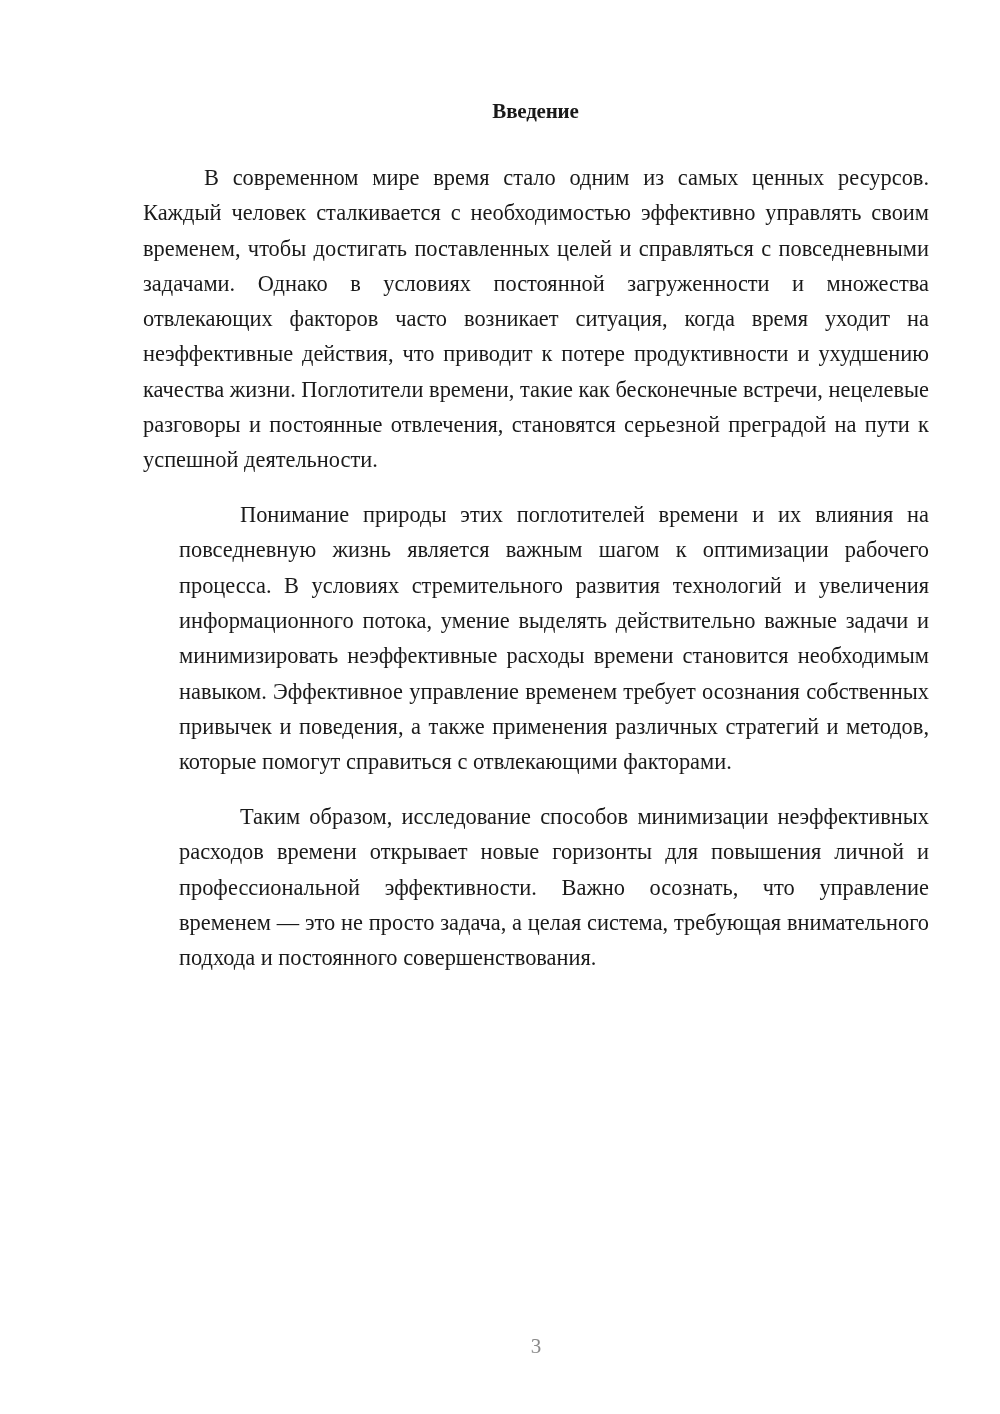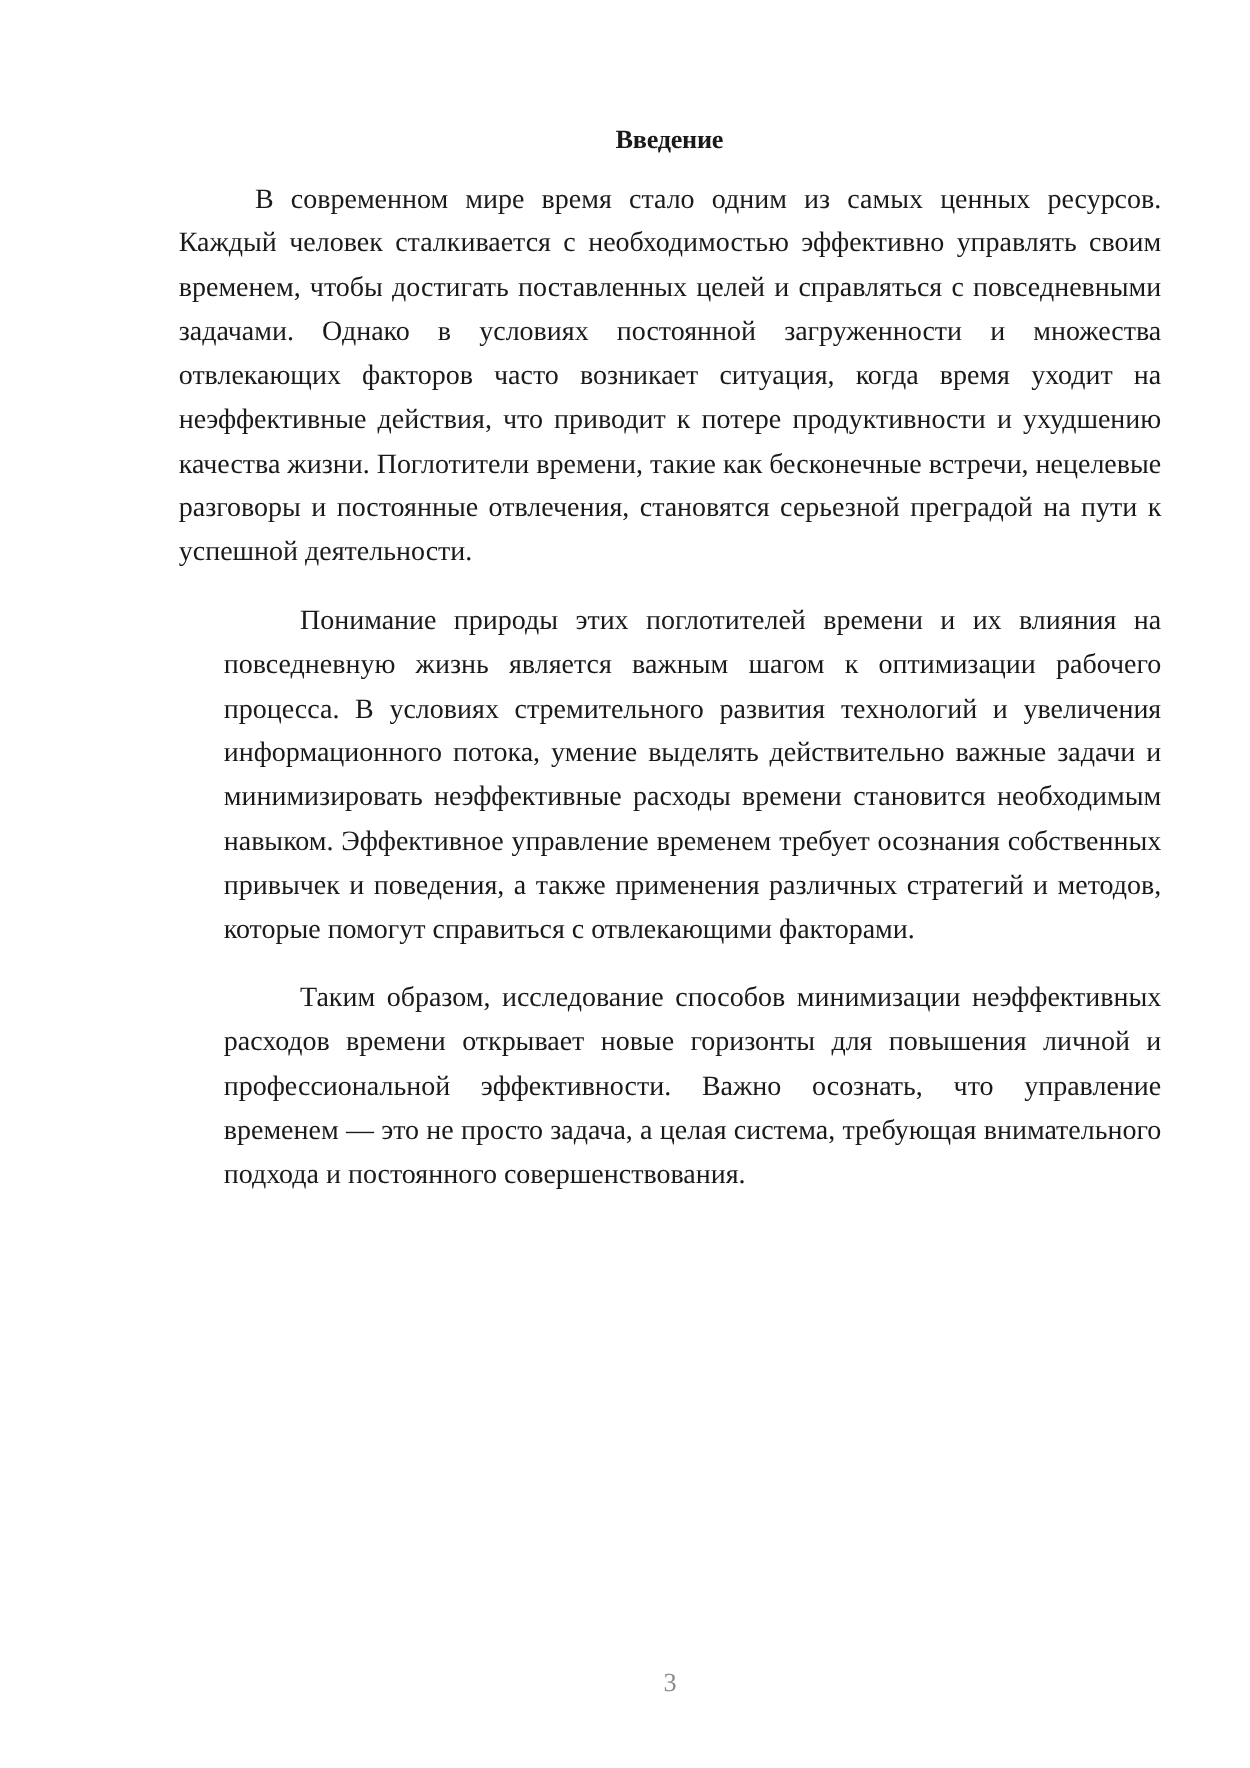--- a/index.html
+++ b/index.html
@@ -30,21 +30,21 @@
       text-align: center;
       font-weight: bold;
       font-size: 21px;
       line-height: 30px;
       letter-spacing: -0.2px;
     }
     .body-text {
       position: absolute;
       left: 143px;
       width: 786px;
-      top: 141px;
+      top: 160px;
     }
     .para {
       margin: 0;
       font-size: 22.4px;
       line-height: 35.3px;
       text-align: justify;
       text-indent: 61px;
       hyphens: none;
     }
     .para + .para {

